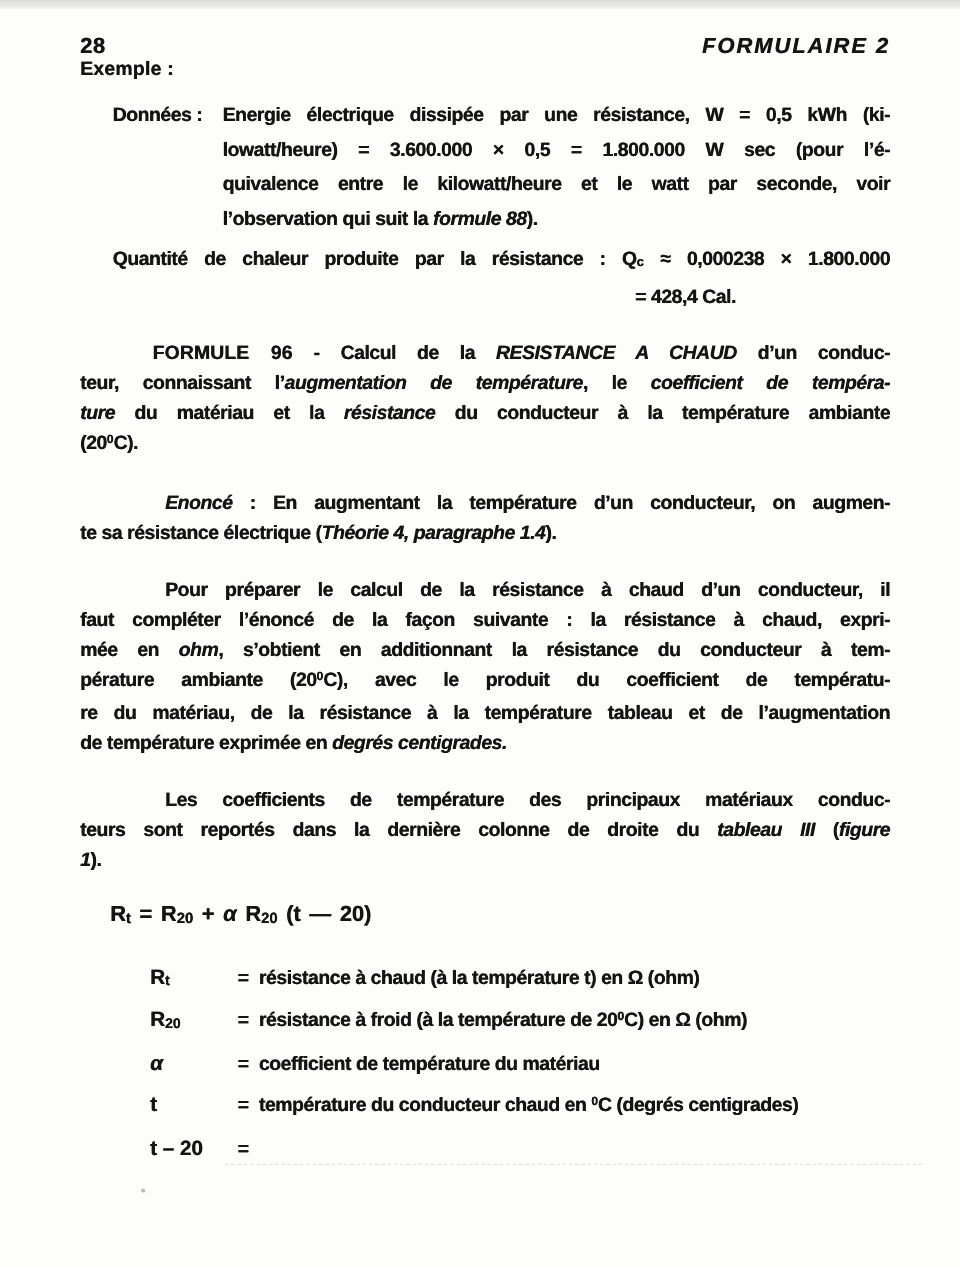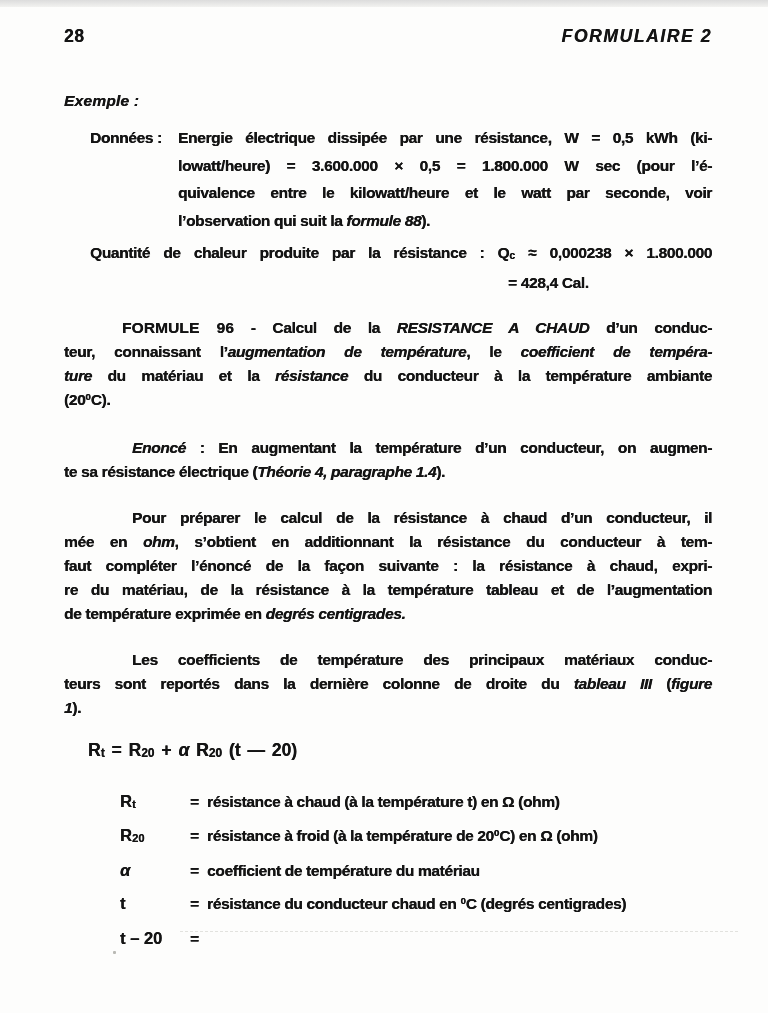--- a/index.html
+++ b/index.html
@@ -37,22 +37,21 @@
     display: flex; justify-content: space-between; align-items: baseline;
     height: 20px; font-size: 17.5px;
   }
   .page-num { letter-spacing: 0.5px; }
   .journal-title { font-style: italic; letter-spacing: 1.6px; }
   
   .t { font-size: 15.5px; line-height: 24px; }
   .ex { line-height: 27.5px; }
   .jl { text-align: justify; text-align-last: justify; }
   .exemple-heading {
-    margin-top: 45px;
-    font-style: italic; font-size: 15.5px; line-height: 20px;
+    font-size: 15.5px; line-height: 20px;
     letter-spacing: 0.2px;
   }
   .donnees { display: flex; margin-top: 13px; }
   .donnees-label { width: 114px; box-sizing: border-box; padding-left: 26px; flex: none; }
   .donnees-text { flex: 1; }
   .quantite { margin-top: 5px; padding-left: 26px; }
   .quantite-line2 { margin-left: 418px; }
   .para-formule96 { margin-top: 20px; }
   .indent-f96 { padding-left: 58px; }
   .para-enonce { margin-top: 22px; }
@@ -112,22 +111,23 @@
     <div><span>(20</span><span class="seg-sp">0</span><span>C).</span></div>
   </div>
 
   <div class="para-enonce t">
     <div class="jl indent"><span class="seg-i">Enoncé</span><span> : En augmentant la température d’un conducteur, on augmen-</span></div>
     <div><span>te sa résistance électrique (</span><span class="seg-i">Théorie 4, paragraphe 1.4</span><span>).</span></div>
   </div>
 
   <div class="para-pour t">
     <div class="jl indent"><span>Pour préparer le calcul de la résistance à chaud d’un conducteur, il</span></div>
+    <div class="jl"><span>faut compléter l’énoncé de la façon suivante : la résistance à chaud, expri-</span></div>
     <div class="jl"><span>mée en </span><span class="seg-i">ohm</span><span>, s’obtient en additionnant la résistance du conducteur à tem-</span></div>
-    <div class="jl"><span>faut compléter l’énoncé de la façon suivante : la résistance à chaud, expri-</span></div>
+    <div class="jl"><span>pérature ambiante (20</span><span class="seg-sp">0</span><span>C), avec le produit du coefficient de températu-</span></div>
     <div class="jl"><span>re du matériau, de la résistance à la température tableau et de l’augmentation</span></div>
     <div><span>de température exprimée en </span><span class="seg-i">degrés centigrades.</span></div>
   </div>
 
   <div class="para-coeff t">
     <div class="jl indent"><span>Les coefficients de température des principaux matériaux conduc-</span></div>
     <div class="jl"><span>teurs sont reportés dans la dernière colonne de droite du </span><span class="seg-i">tableau III</span><span> (</span><span class="seg-i">figure</span></div>
     <div><span class="seg-i">1</span><span>).</span></div>
   </div>
 
@@ -145,21 +145,21 @@
       <span class="def-desc"><span>résistance à froid (à la température de 20</span><span class="seg-sp">0</span><span>C) en Ω (ohm)</span></span>
     </div>
     <div class="def-row">
       <span class="def-term"><span class="seg-i">α</span></span>
       <span class="def-eq">=</span>
       <span class="def-desc"><span>coefficient de température du matériau</span></span>
     </div>
     <div class="def-row">
       <span class="def-term"><span>t</span></span>
       <span class="def-eq">=</span>
-      <span class="def-desc"><span>résistance du conducteur chaud en </span><span class="seg-sp">0</span><span>C (degrés centigrades)</span></span>
+      <span class="def-desc"><span>température du conducteur chaud en </span><span class="seg-sp">0</span><span>C (degrés centigrades)</span></span>
     </div>
     <div class="def-row">
       <span class="def-term"><span>t – 20</span></span>
       <span class="def-eq">=</span>
     </div>
   </div>
 
   <div class="scan-line"></div>
   <div class="scan-speck"></div>
 </div>

